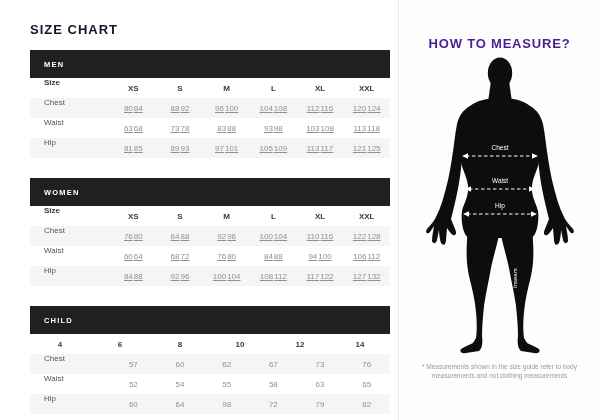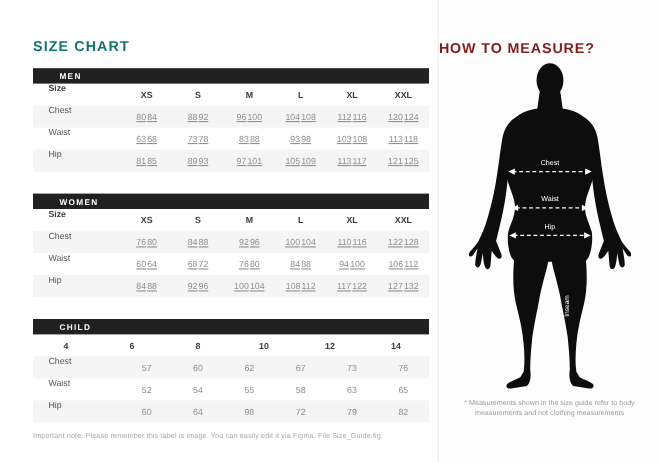--- a/index.html
+++ b/index.html
@@ -3,40 +3,40 @@
 <meta charset="utf-8">
 <style>
   * { margin:0; padding:0; box-sizing:border-box; }
   html,body { width:600px; height:420px; }
   body { font-family:"Liberation Sans", sans-serif; background:#fff; }
   .stage { position:relative; width:600px; height:420px; background:#fff; overflow:hidden; }
 
   
   .left-pane  { position:absolute; left:0; top:0; width:398px; height:420px; }
   .left-inner { position:absolute; left:30px; top:0; width:360px; }
-  .page-title { margin-top:34px; font-size:13px; font-weight:700; letter-spacing:1px; color:#0f766e; }
+  .page-title { margin-top:22px; font-size:13px; font-weight:700; letter-spacing:1px; color:#0f172a; }
 
   .size-table { margin-top:20px; }
   .size-table:first-of-type { margin-top:13px; }
-  .tbar { height:14px; background:var(--bar,#202020); color:#fff; font-size:7.5px;
-          font-weight:700; letter-spacing:1.2px; display:flex; align-items:center; padding-left:24px;text-align:center; }
+  .tbar { height:28px; background:var(--bar,#202020); color:#fff; font-size:7.5px;
+          font-weight:700; letter-spacing:1.2px; display:flex; align-items:center; padding-left:14px;text-align:center; }
   .trow { display:flex; height:20px; }
   .trow.stripe { background:var(--stripe,#f5f5f5); }
   .tlabel { width:80px; padding-left:14px; font-size:8px; color:#555; }
   .trow.thead .tlabel { color:#3b3b3b; font-weight:700; }
   .tcell { flex:1; display:flex; justify-content:center; align-items:center; font-size:8px; color:#909090; }
   .trow.thead .tcell { color:#3b3b3b; font-weight:700; }
   .tcell.pair { gap:1px;text-decoration:underline; }
   .left-note { margin-top:9px; font-size:6.6px; color:#a9a9a9; letter-spacing:0.1px; }
 
   
   .right-pane { position:absolute; left:398px; top:0; width:202px; height:420px;
                 background:#fdfdfd; border-left:1px solid var(--divider,#ebebeb); }
-  .measure-title { margin-top:36px; text-align:left; font-size:13px; font-weight:700;
-                   letter-spacing:0.8px; color:#7f1d1d; }
+  .measure-title { margin-top:36px; text-align:center; font-size:13px; font-weight:700;
+                   letter-spacing:0.8px; color:#4c1d95; }
   .figure-wrap { position:absolute; left:21px; top:56px; width:160px; height:298px; }
   .figure-wrap svg { display:block; width:100%; height:100%; }
   svg text { font-family:"Liberation Sans", sans-serif; }
   .right-note { position:absolute; left:8px; right:8px; top:362px; text-align:center;
                 font-size:6.5px; line-height:9px; color:#9b9b9b; }
 </style>
 </head>
 <body>
 
 <div class="stage">

